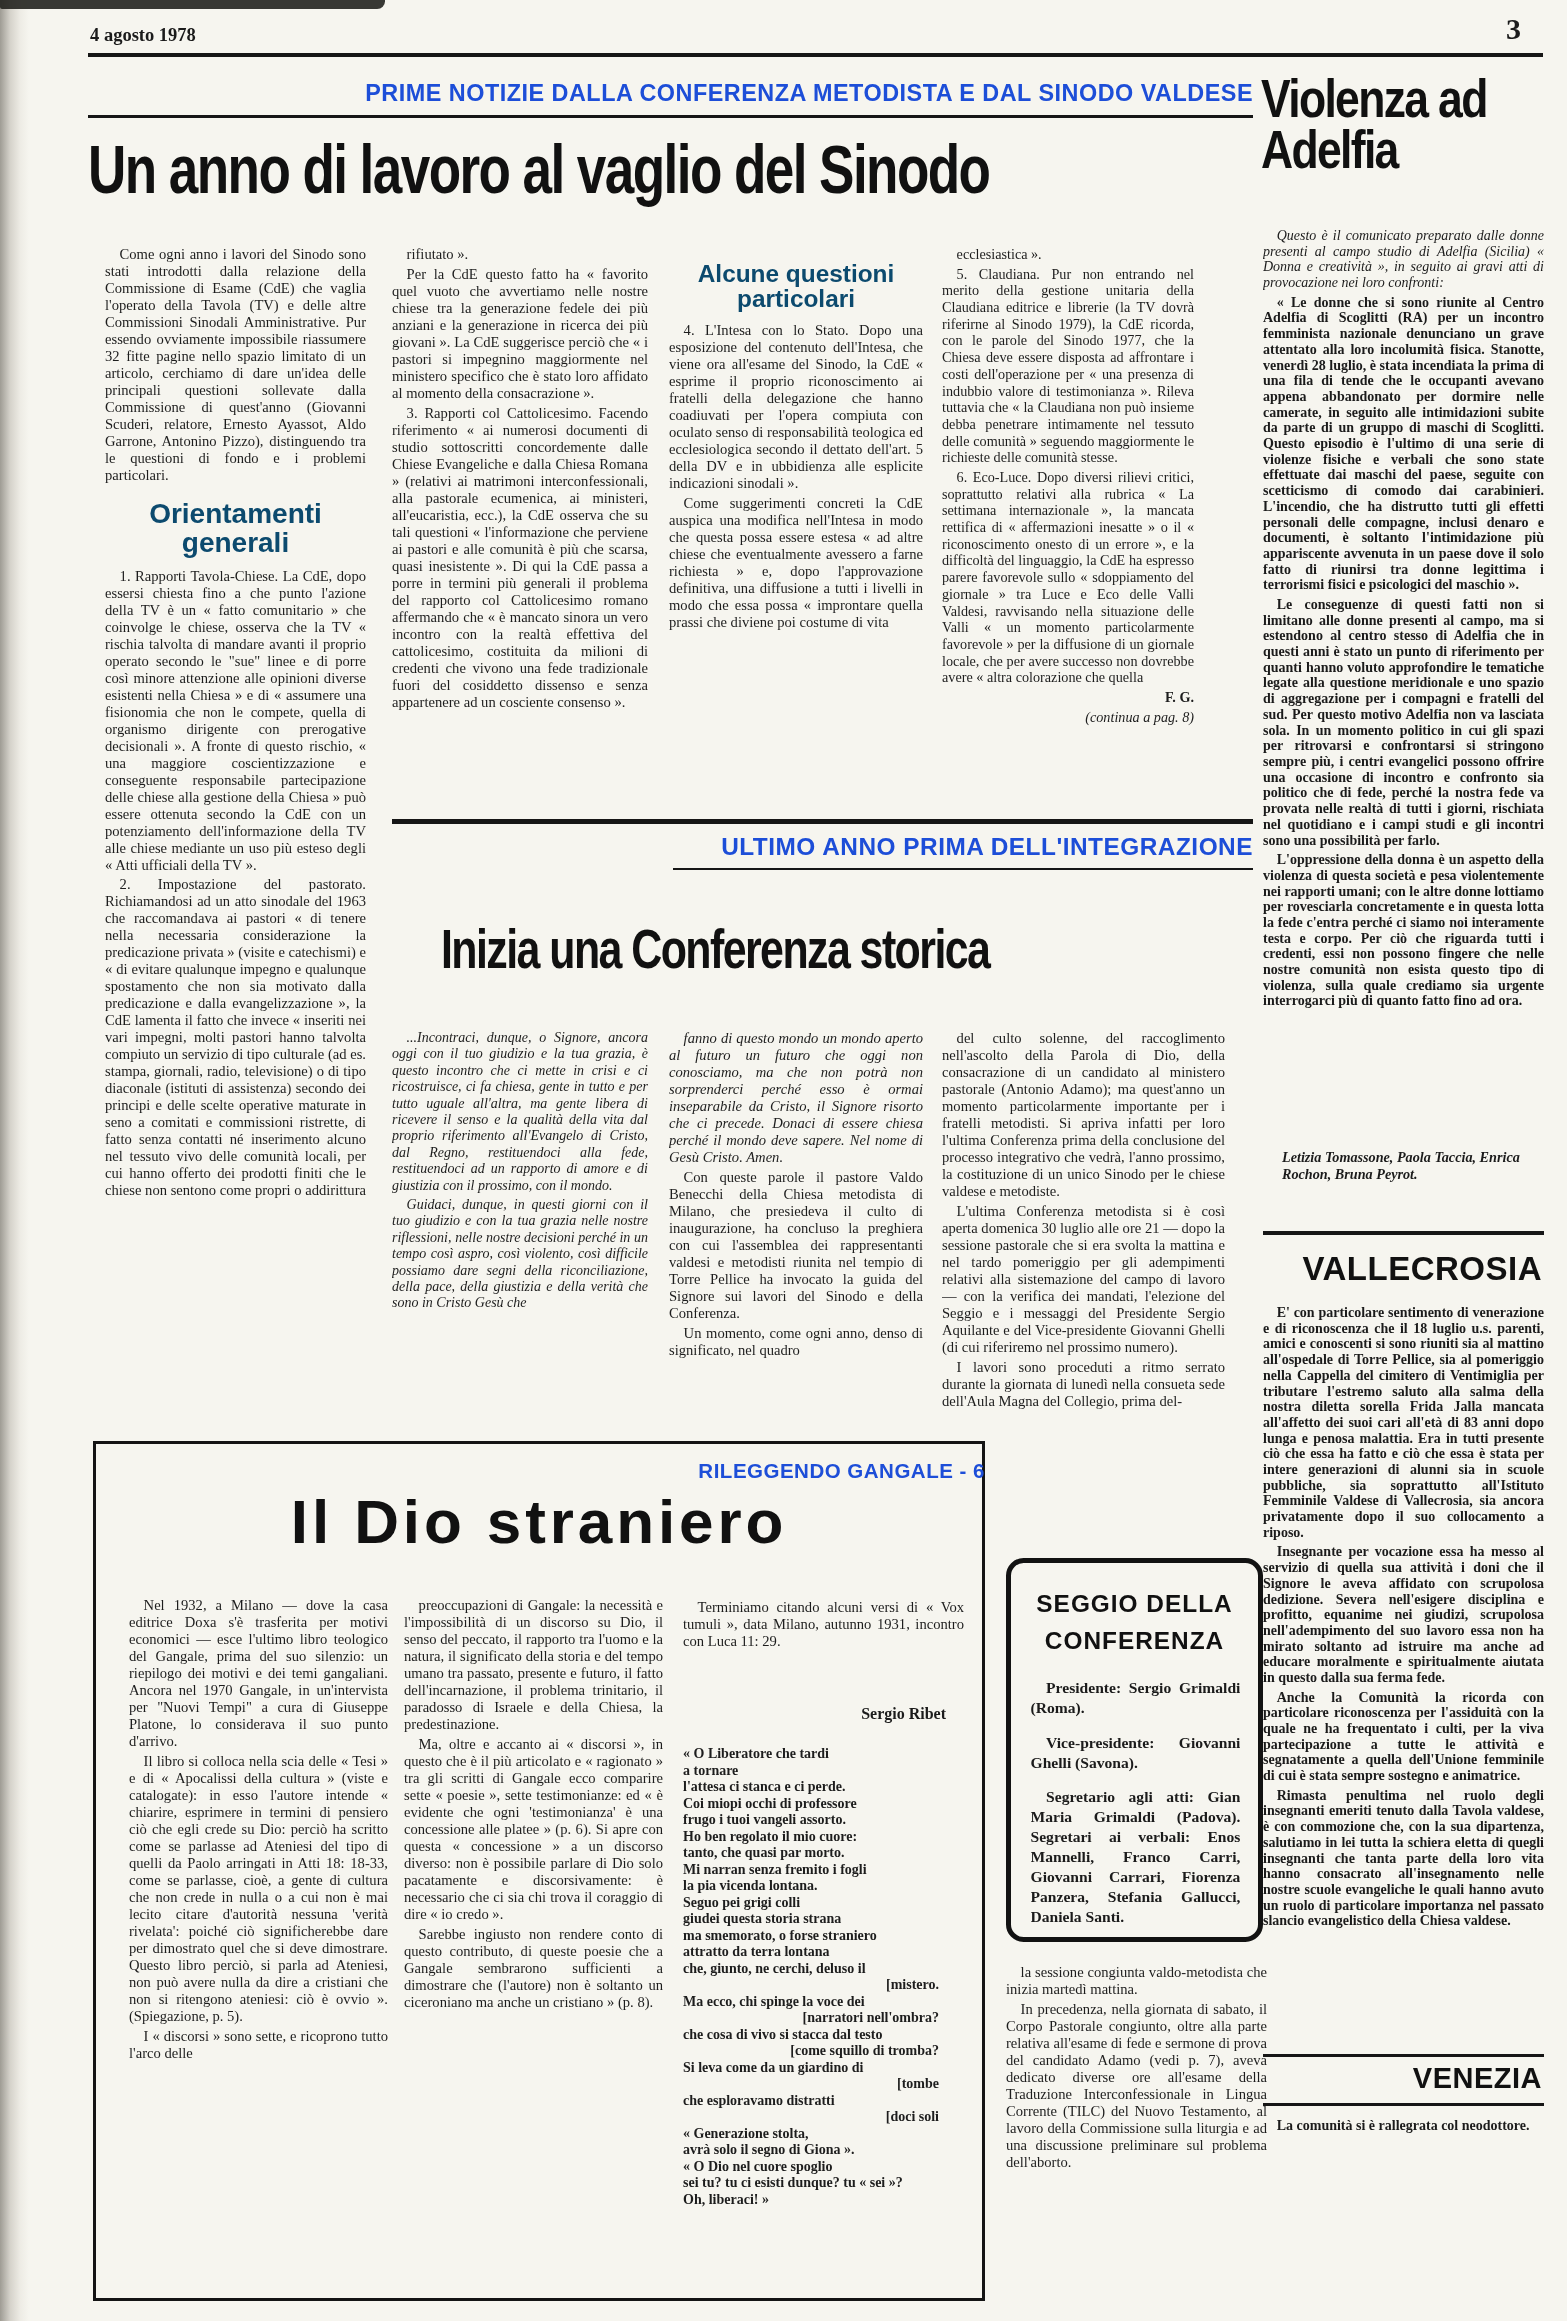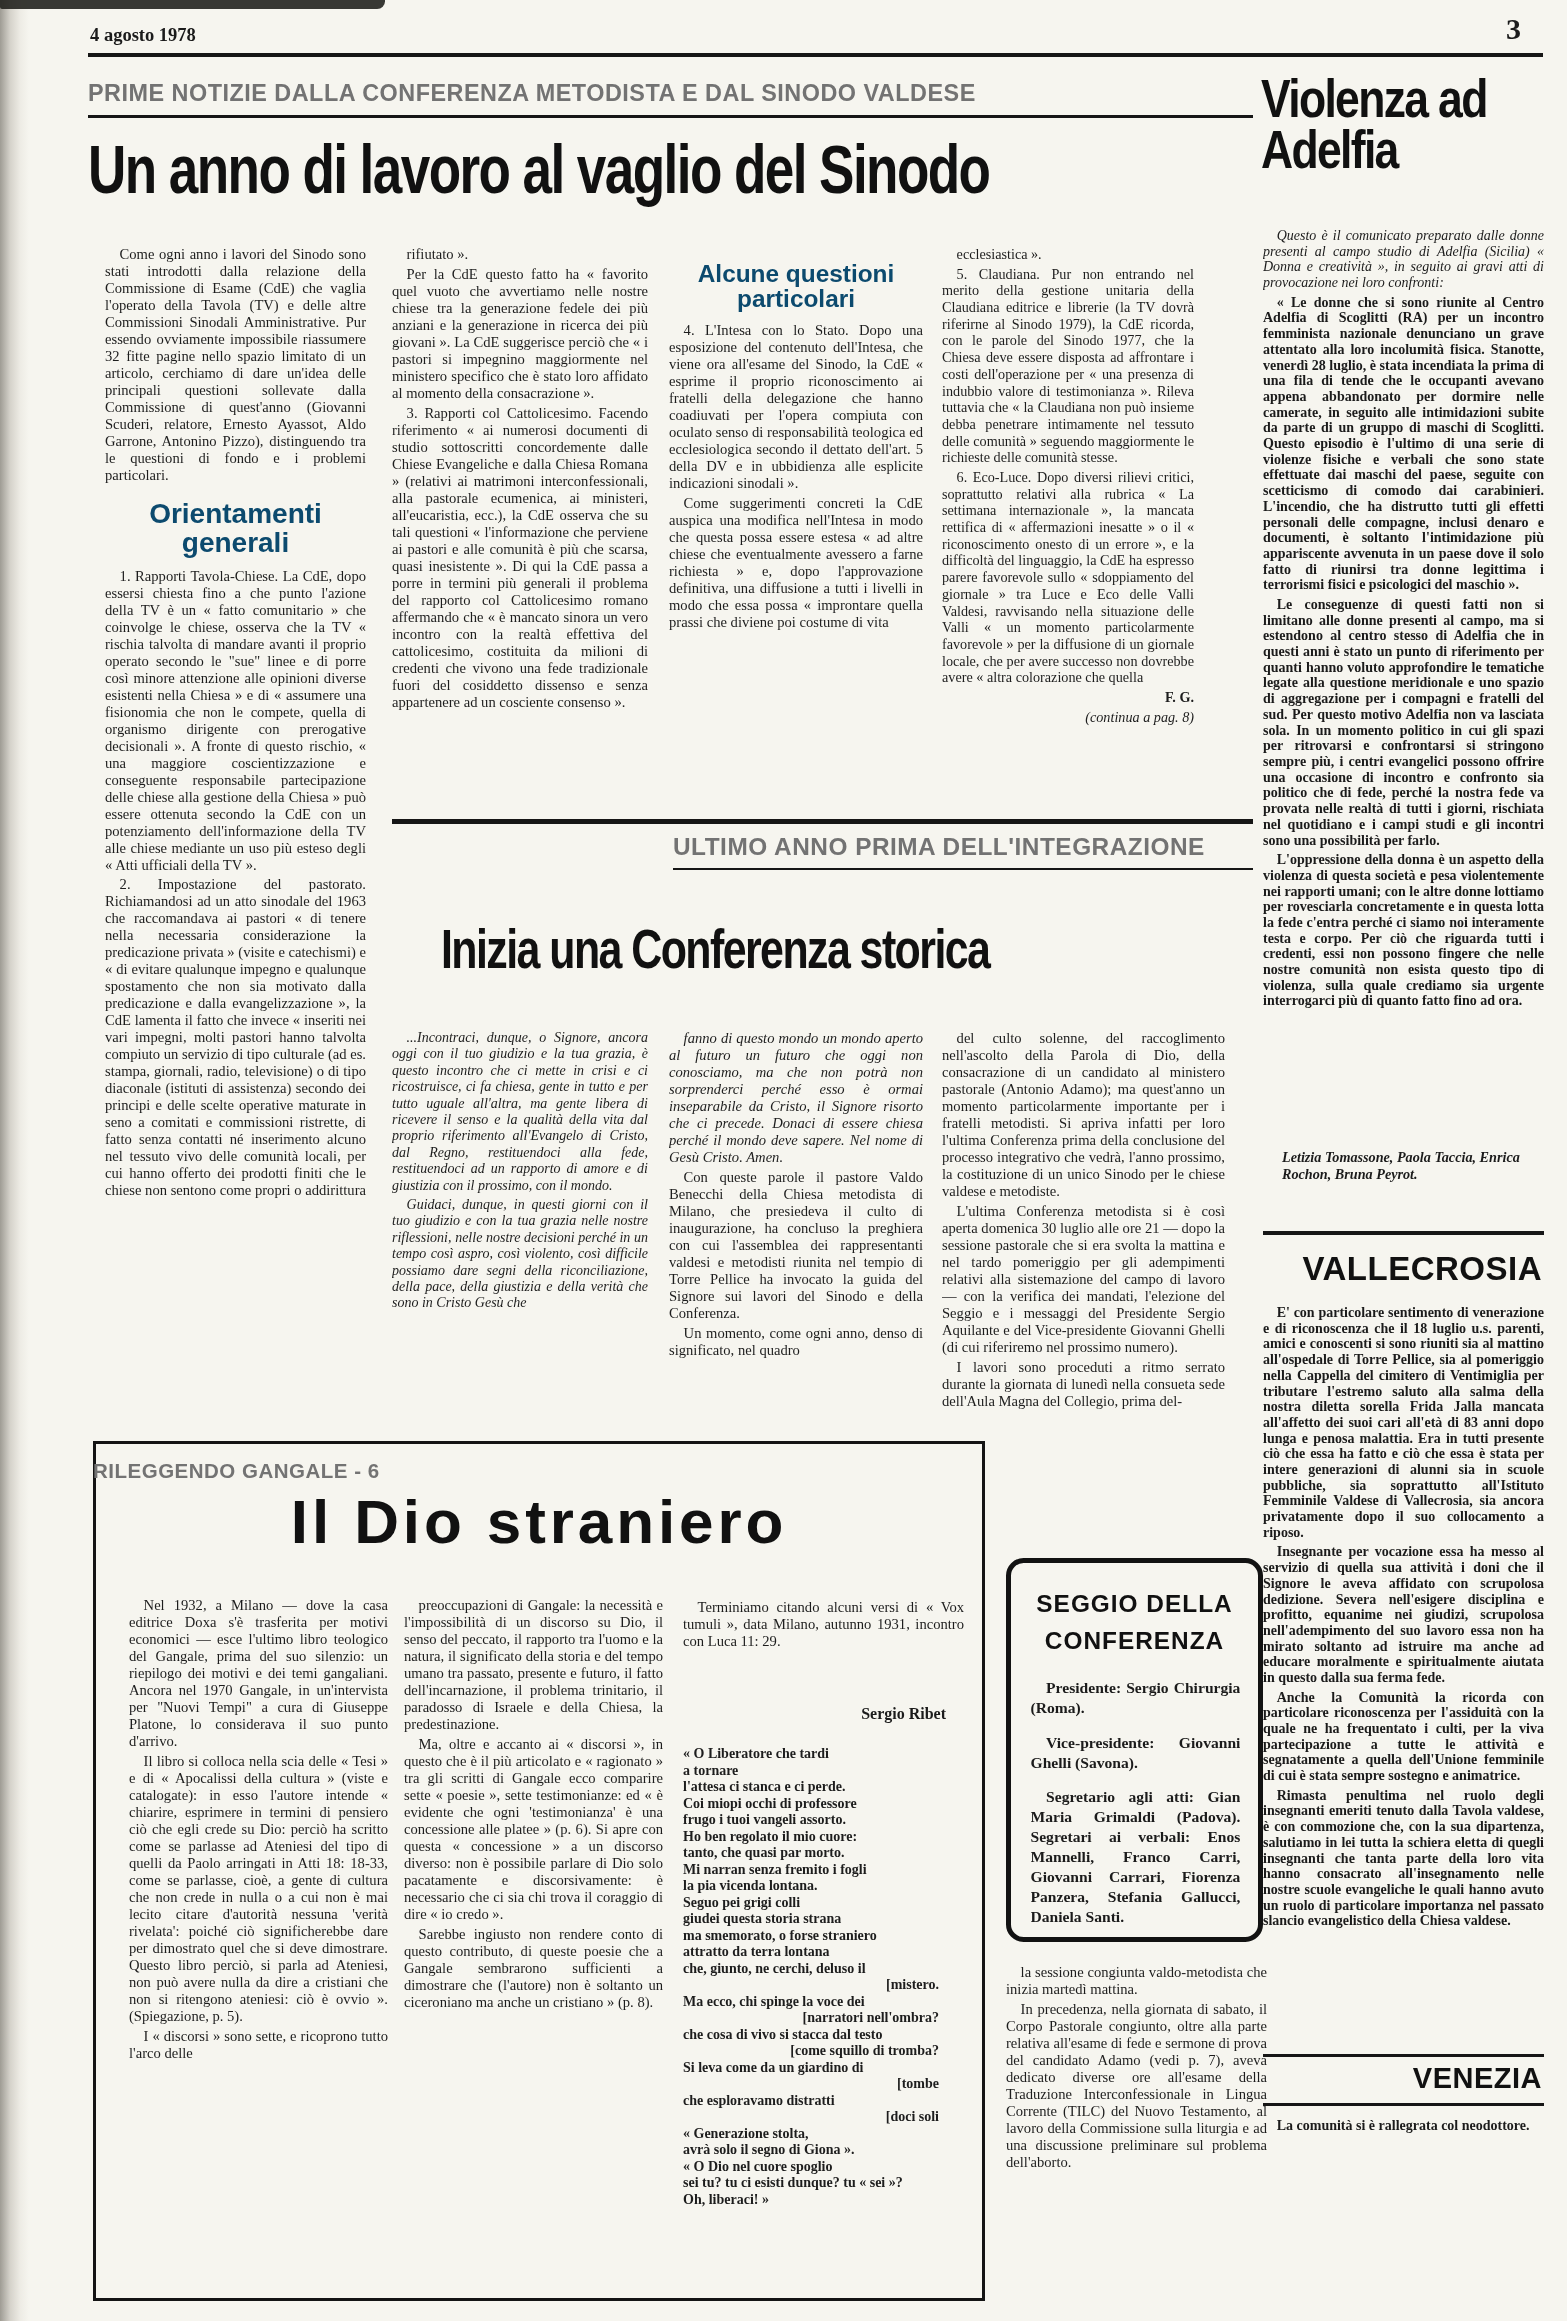--- a/index.html
+++ b/index.html
@@ -15,22 +15,22 @@
           margin:14.6px 0 10.7px;text-indent:0;text-align:center;color:#0c4a6e}
   .col h3.sh2{font-size:24.4px}
   .tight{font-size:14.2px;line-height:16.7px}
   .ital p{font-style:italic}
   .it{font-style:italic}
   .rt{text-align:right}
   .bd{font-weight:bold}
   
   .hl{position:absolute;font-family:"Liberation Sans",sans-serif;font-weight:bold;color:#111;
       white-space:nowrap;letter-spacing:-2px}
-  .kick{position:absolute;font-family:"Liberation Sans",sans-serif;font-weight:bold;color:#737373;
-        text-align:left;letter-spacing:0.5px}
+  .kick{position:absolute;font-family:"Liberation Sans",sans-serif;font-weight:bold;color:#1d4ed8;
+        text-align:right;letter-spacing:0.5px}
   
   .rail-col{position:absolute;overflow:hidden;text-align:justify;font-size:14px;line-height:15.7px}
   .rail-col p{margin:0 0 3.9px;text-indent:13.7px}
   .rail-title{position:absolute;font-family:"Liberation Sans",sans-serif;font-weight:bold;color:#111;
               text-align:right;letter-spacing:0.5px}
   
   #gangale-box{position:absolute;left:93px;top:1441px;width:892px;height:860px;border:3.9px solid #141414;background:transparent}
   
   #seggio-box{position:absolute;left:1006px;top:1558px;width:257px;height:384px;border:5.9px solid #121212;border-radius:17.6px}
   #seggio-title{position:absolute;left:9.8px;right:9.8px;top:21.5px;font-family:"Liberation Sans",sans-serif;
@@ -110,21 +110,21 @@
       </div>
     <div class="col" style="left:1006px;top:1964px;width:261px;height:337px">
         <p>la sessione congiunta valdo-metodista che inizia martedì mattina.</p>
         <p>In precedenza, nella giornata di sabato, il Corpo Pastorale congiunto, oltre alla parte relativa all'esame di fede e sermone di prova del candidato Adamo (vedi p. 7), aveva dedicato diverse ore all'esame della Traduzione Interconfessionale in Lingua Corrente (TILC) del Nuovo Testamento, al lavoro della Commissione sulla liturgia e ad una discussione preliminare sul problema dell'aborto.</p>
       </div>
   </div>
 
   <div id="seggio-box">
     <div id="seggio-title">SEGGIO DELLA CONFERENZA</div>
     <div class="seggio-items">
-        <p>Presidente: Sergio Chirurgia (Roma).</p>
+        <p>Presidente: Sergio Grimaldi (Roma).</p>
         <p>Vice-presidente: Giovanni Ghelli (Savona).</p>
         <p>Segretario agli atti: Gian Maria Grimaldi (Padova). Segretari ai verbali: Enos Mannelli, Franco Carri, Giovanni Carrari, Fiorenza Panzera, Stefania Gallucci, Daniela Santi.</p>
       </div>
   </div>
 
   <div id="gangale-box"></div>
   <div class="kick" style="left:93px;top:1459px;width:892px;font-size:20.5px">RILEGGENDO GANGALE - 6</div>
   <div class="abs" style="left:93px;top:1486px;width:892px;text-align:center;font-family:'Liberation Sans',sans-serif;font-weight:bold;font-size:62px;letter-spacing:3.9px;color:#111">Il Dio straniero</div>
   <div class="col" style="left:129px;top:1597px;width:259px;height:690px">
       <p>Nel 1932, a Milano — dove la casa editrice Doxa s'è trasferita per motivi economici — esce l'ultimo libro teologico del Gangale, prima del suo silenzio: un riepilogo dei motivi e dei temi gangaliani. Ancora nel 1970 Gangale, in un'intervista per "Nuovi Tempi" a cura di Giuseppe Platone, lo considerava il suo punto d'arrivo.</p>

